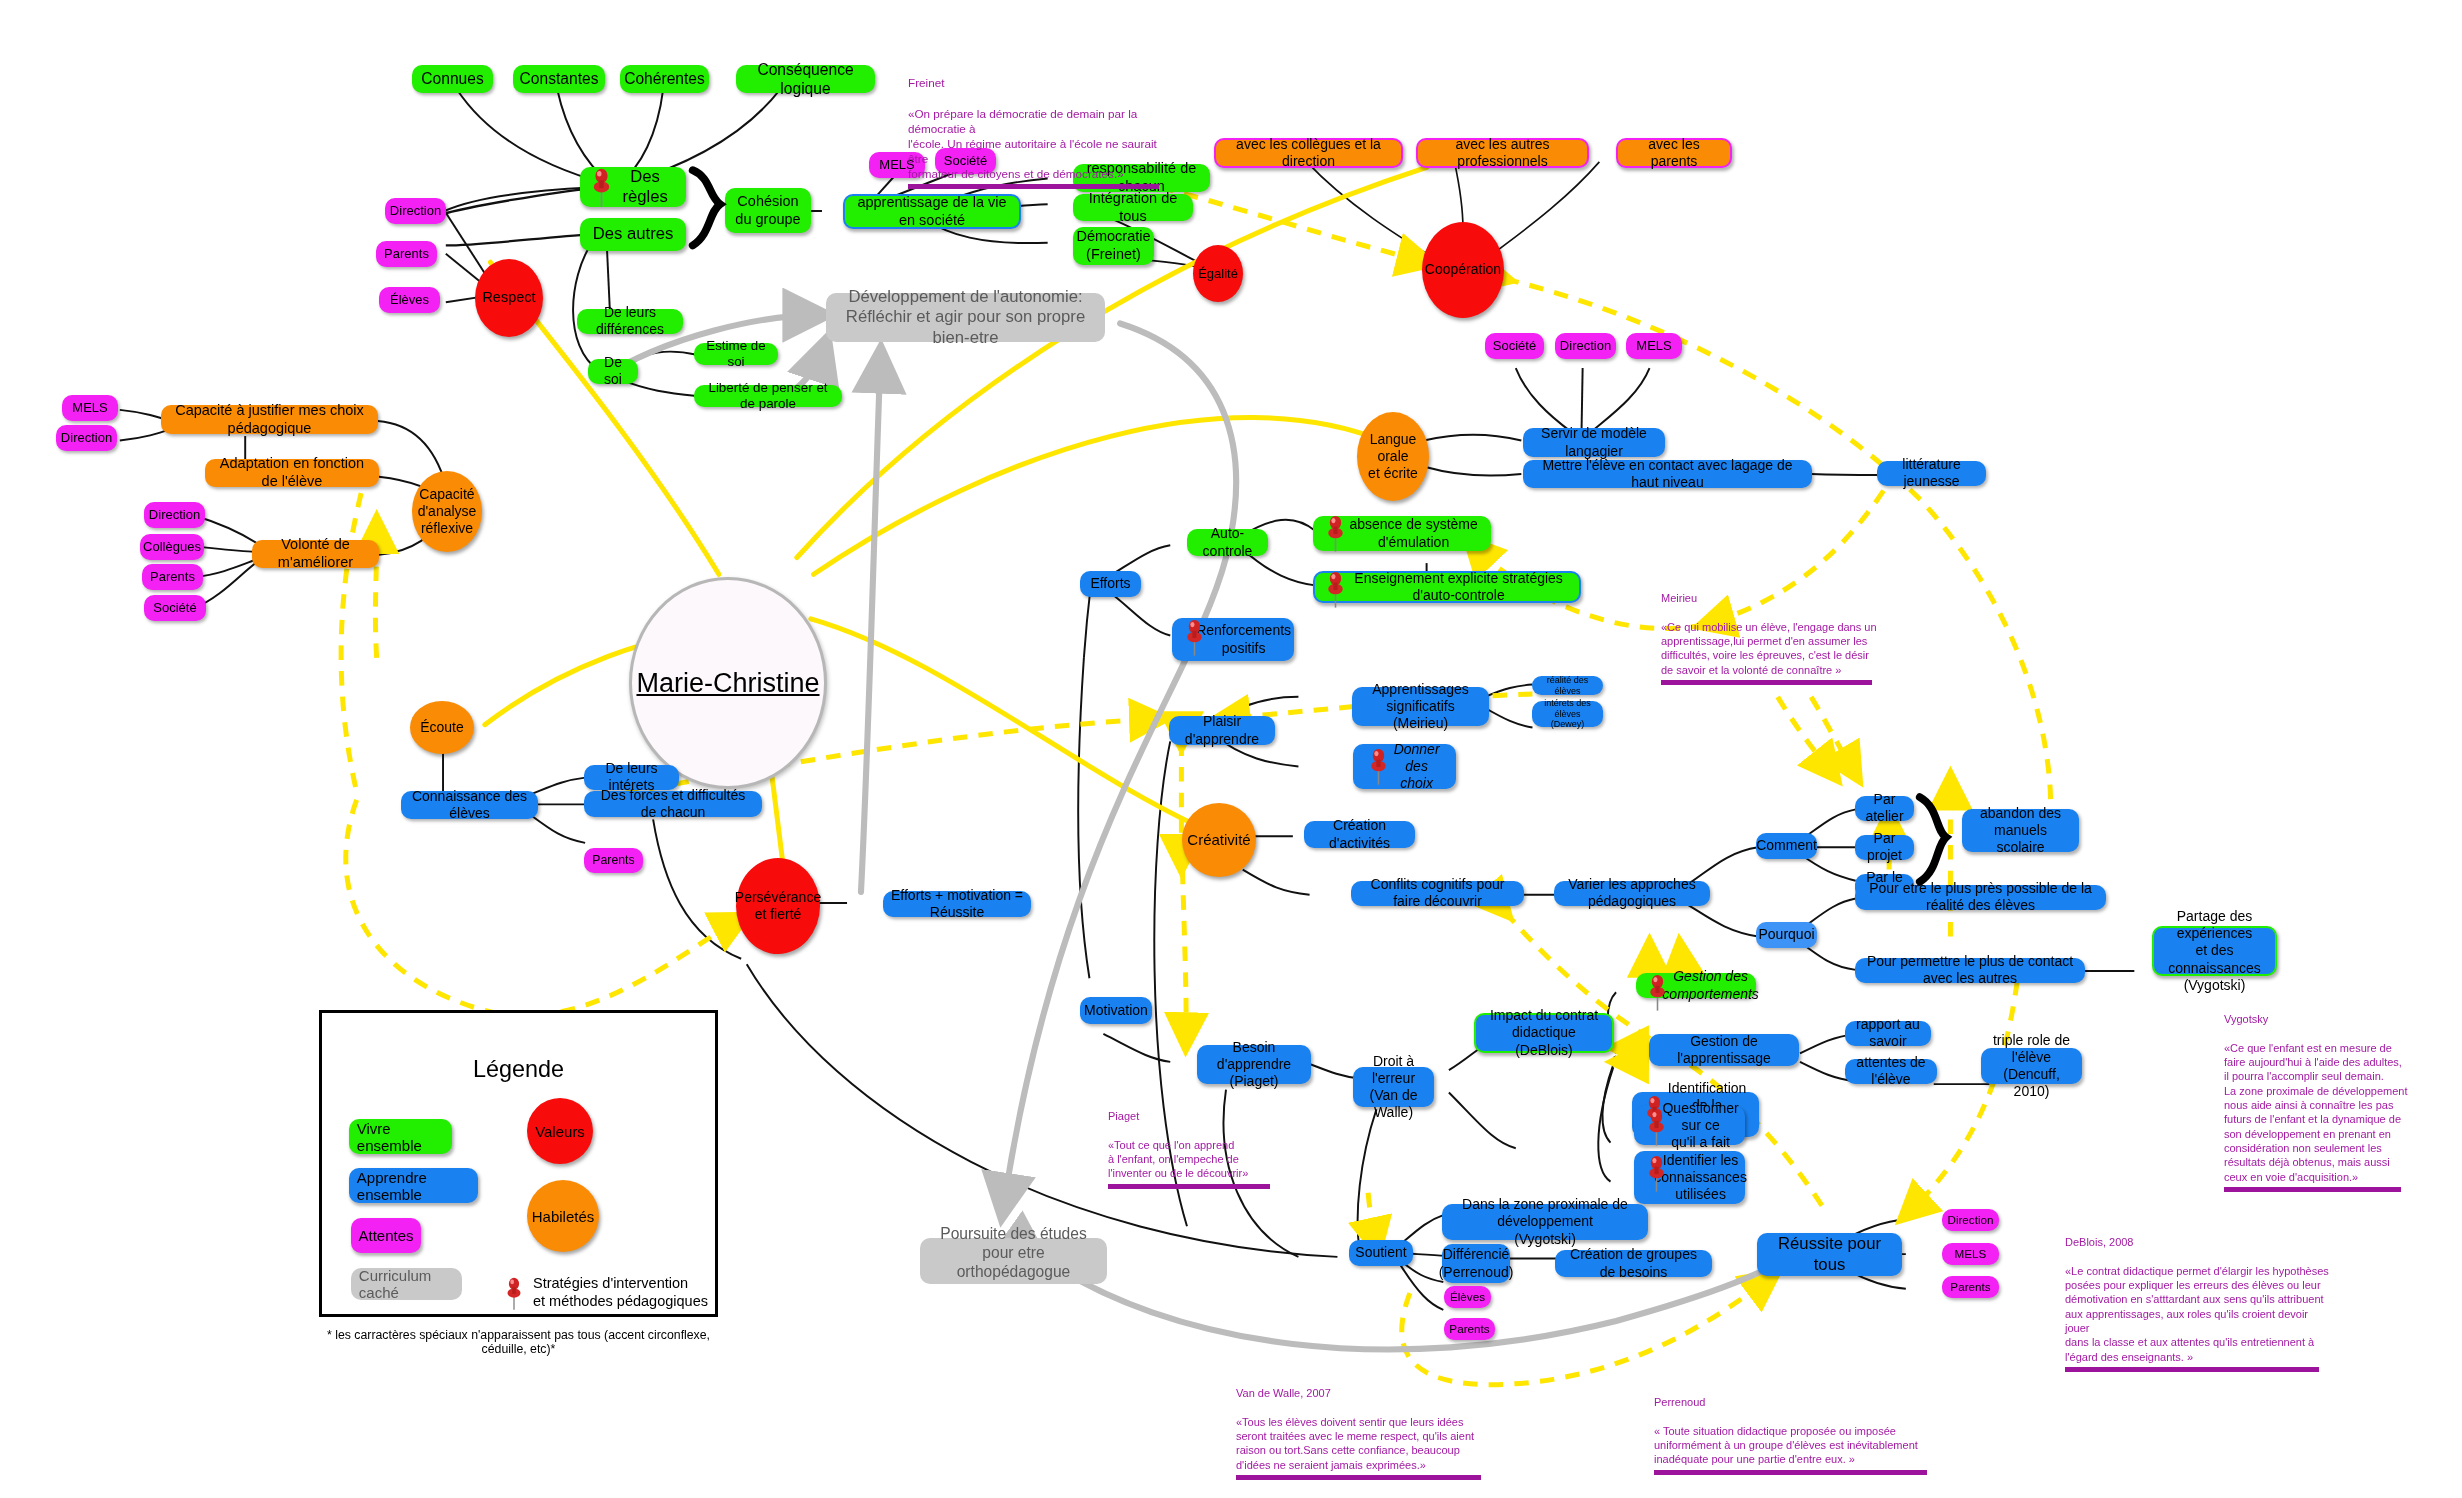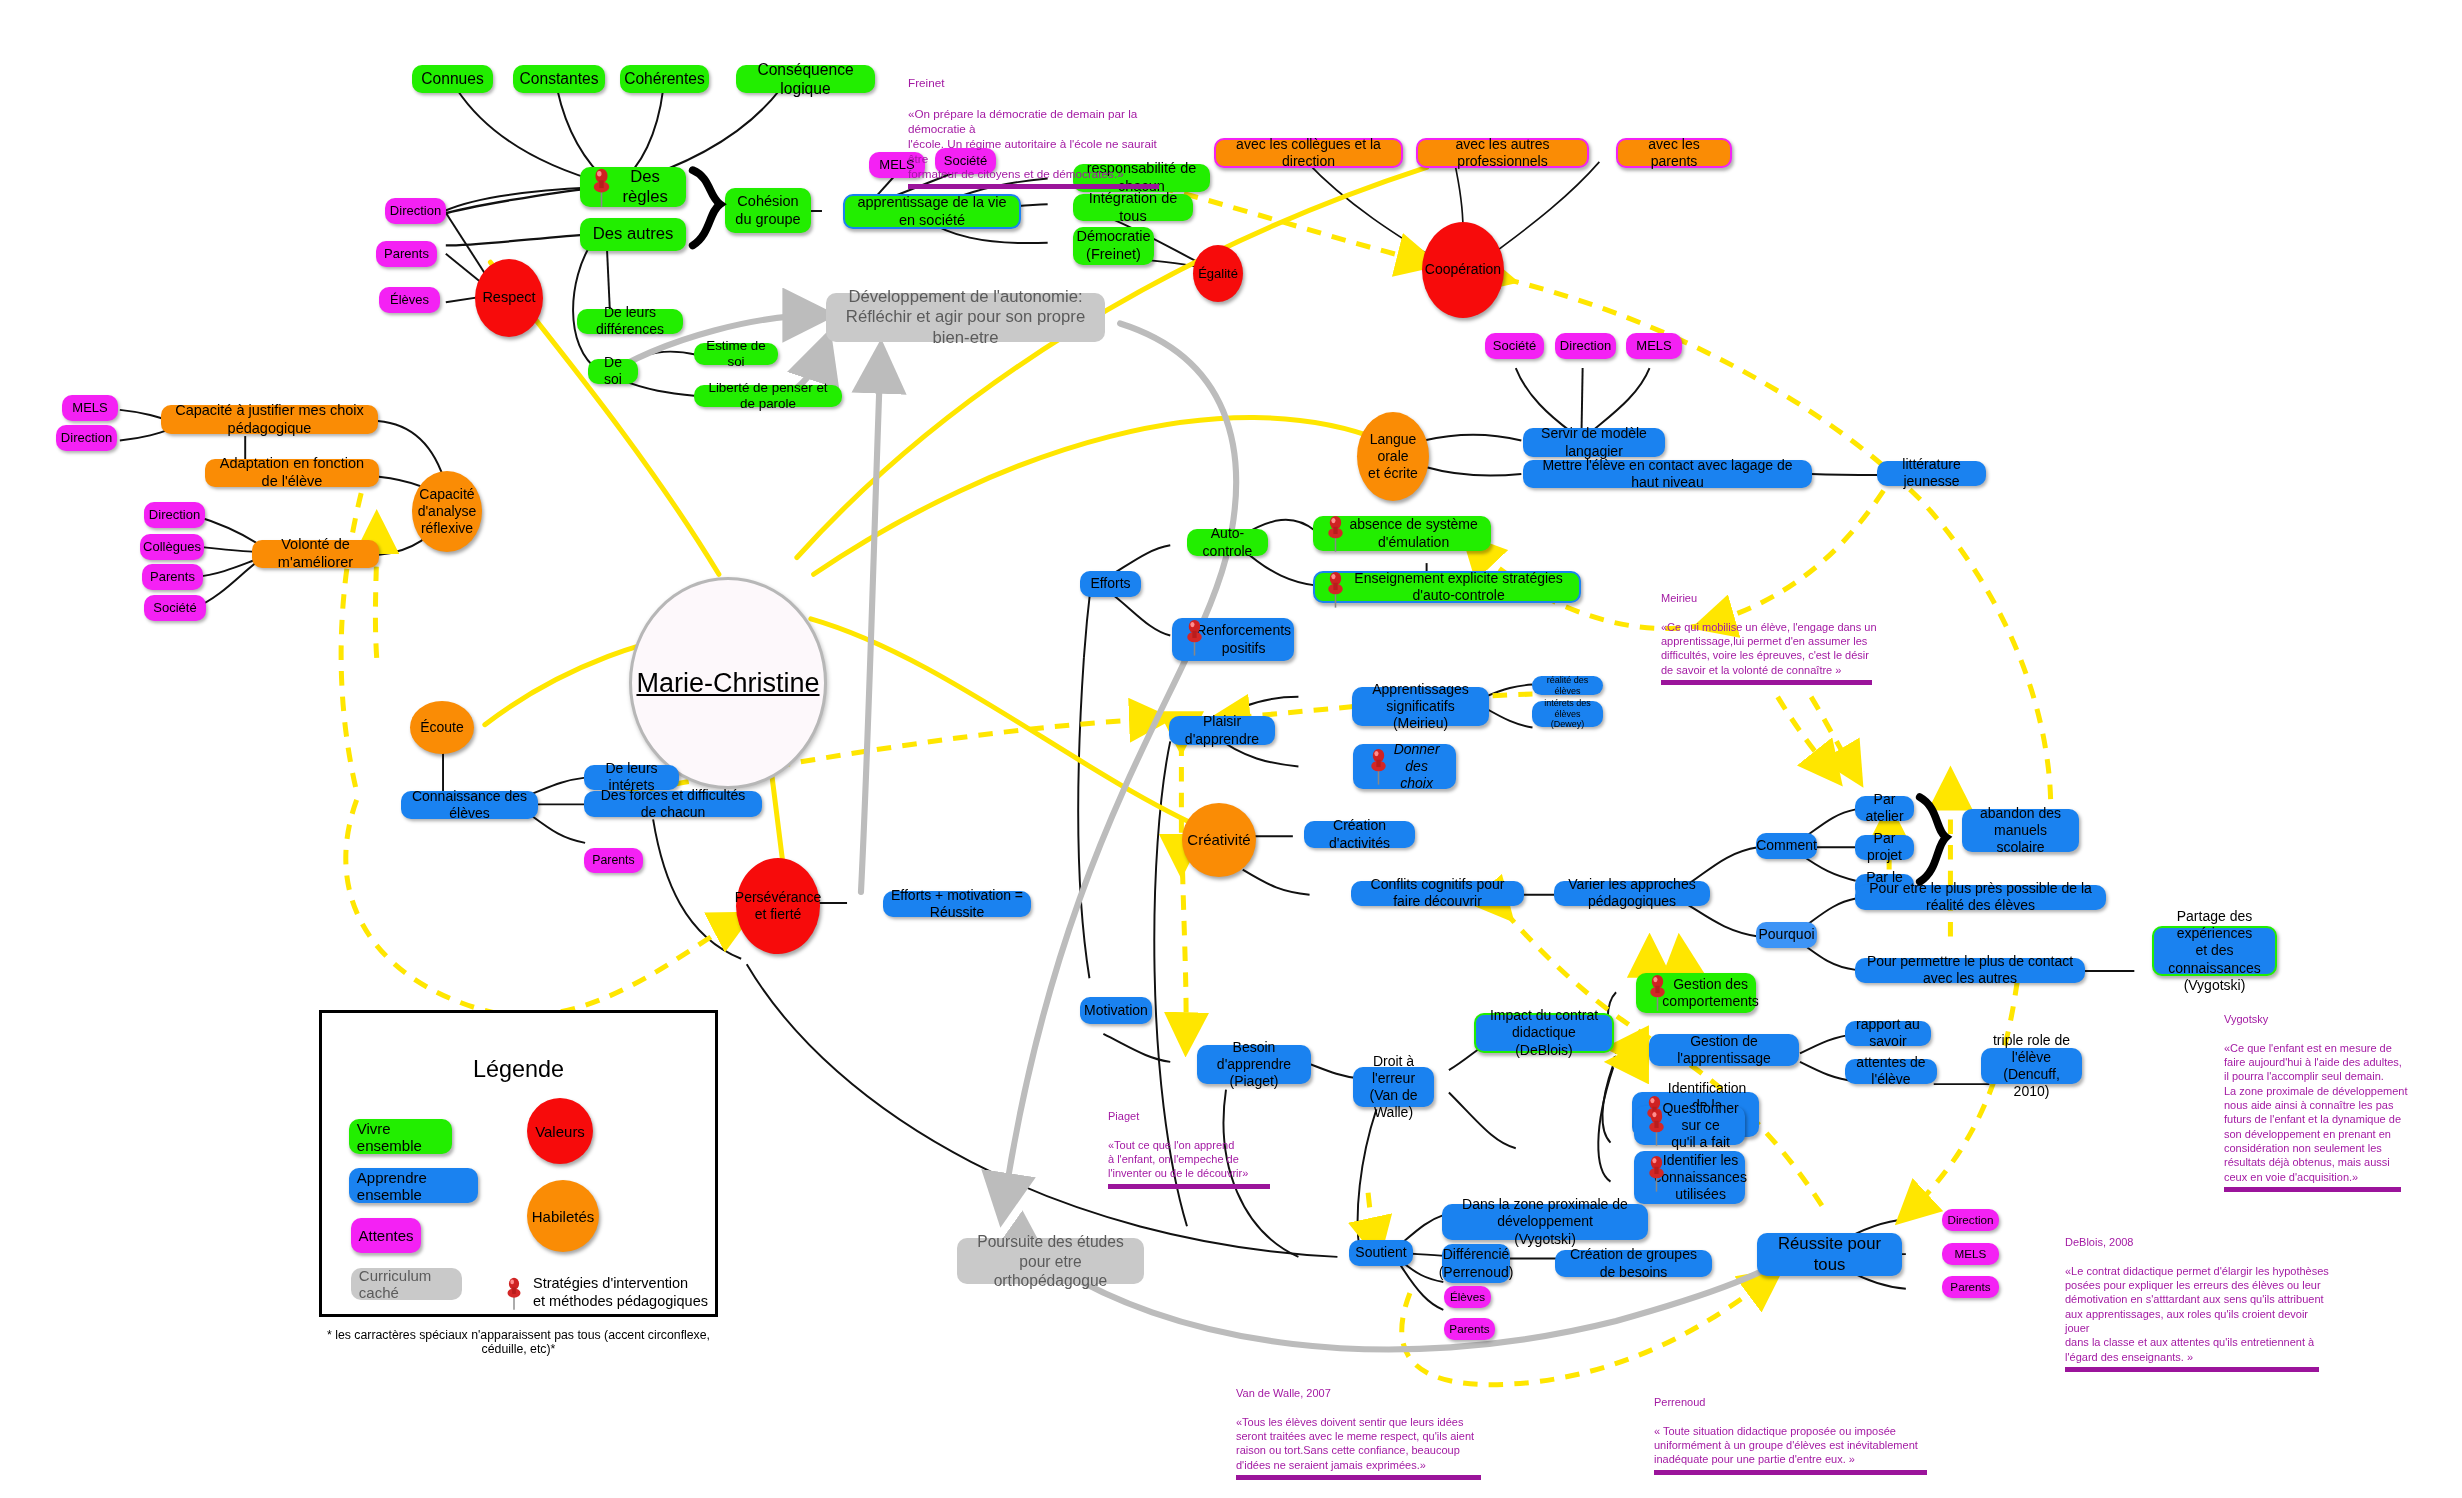--- a/index.html
+++ b/index.html
@@ -326,21 +326,21 @@
 <div class="node rect green" style="left:1073px; top:194px; width:120px; height:27px; font-size:14.5px;"><span>Intégration de tous</span></div>
 <div class="node rect green" style="left:1073px; top:227px; width:81px; height:38px; font-size:14.5px;"><span>Démocratie
 (Freinet)</span></div>
 <div class="node rect green" style="left:577px; top:309px; width:106px; height:24.5px; font-size:14px;"><span>De leurs différences</span></div>
 <div class="node rect green" style="left:588px; top:359px; width:50px; height:24.5px; font-size:14px;"><span>De soi</span></div>
 <div class="node rect green" style="left:694px; top:343px; width:84px; height:22px; font-size:13.4px;"><span>Estime de soi</span></div>
 <div class="node rect green" style="left:694px; top:385px; width:148px; height:22px; font-size:13.4px;"><span>Liberté de penser et de parole</span></div>
 <div class="node rect green" style="left:1187px; top:529px; width:81px; height:27px; font-size:14px;"><span>Auto-controle</span></div>
 <div class="node rect green" style="left:1313px; top:516px; width:178px; height:35px; font-size:14px; padding-left:31px;"><span>absence de système d'émulation</span></div>
 <div class="node rect green bluering" style="left:1313px; top:571px; width:268px; height:32px; font-size:14px; padding-left:31px;"><span>Enseignement explicite stratégies d'auto-controle</span></div>
-<div class="node rect green" style="left:1636px; top:973px; width:120px; height:40px; font-size:14px; padding-left:37px;"><span>Gestion des
+<div class="node rect green" style="left:1636px; top:973px; width:120px; height:25px; font-size:14px; padding-left:37px;font-style:italic;"><span>Gestion des
 comportements</span></div>
 
 <div class="node rect blue" style="left:1080px; top:571px; width:61px; height:26px; font-size:14px;"><span>Efforts</span></div>
 <div class="node rect blue" style="left:1172px; top:618px; width:122px; height:43px; font-size:14px; padding-left:29px;"><span>Renforcements
 positifs</span></div>
 <div class="node rect blue" style="left:1169px; top:716px; width:106px; height:29px; font-size:14px;"><span>Plaisir d'apprendre</span></div>
 <div class="node rect blue" style="left:1352px; top:687px; width:137px; height:39px; font-size:14px;"><span>Apprentissages significatifs
 (Meirieu)</span></div>
 <div class="node rect blue" style="left:1532px; top:676px; width:71px; height:19px; font-size:9px;"><span>réalité des élèves</span></div>
 <div class="node rect blue" style="left:1532px; top:701px; width:71px; height:26px; font-size:9px;"><span>intérets des élèves
@@ -433,21 +433,21 @@
 <div class="node rect magenta" style="left:1942px; top:1209px; width:57px; height:22px; font-size:11.7px;"><span>Direction</span></div>
 <div class="node rect magenta" style="left:1942px; top:1243px; width:57px; height:22px; font-size:11.7px;"><span>MELS</span></div>
 <div class="node rect magenta" style="left:1942px; top:1276px; width:57px; height:22px; font-size:11.7px;"><span>Parents</span></div>
 
 <div class="node rect orange magring" style="left:1214px; top:138px; width:189px; height:30px; font-size:14px;"><span>avec les collègues et la direction</span></div>
 <div class="node rect orange magring" style="left:1416px; top:138px; width:173px; height:30px; font-size:14px;"><span>avec les autres professionnels</span></div>
 <div class="node rect orange magring" style="left:1616px; top:138px; width:116px; height:30px; font-size:14px;"><span>avec les parents</span></div>
 
 <div class="node rect gray" style="left:826px; top:293px; width:279px; height:49px; font-size:16.7px;"><span>Développement de l'autonomie:
 Réfléchir et agir pour son propre bien-etre</span></div>
-<div class="node rect gray" style="left:957px; top:1238px; width:187px; height:46px; font-size:15.6px;"><span>Poursuite des études
+<div class="node rect gray" style="left:920px; top:1238px; width:187px; height:46px; font-size:15.6px;align-items:flex-end;"><span>Poursuite des études
 pour etre orthopédagogue</span></div>
 
 <svg class="edges" viewBox="0 0 4418 2689" style="z-index:6;">
   <g fill="none" stroke="#000" stroke-width="14" stroke-linecap="round">
     <path d="M1243,305 C1275,318 1272,352 1292,366 C1272,380 1275,420 1243,440"></path>
     <path d="M3445,1430 C3478,1448 3474,1490 3492,1502 C3474,1518 3478,1562 3445,1582"></path>
   </g>
 </svg>
 
 <svg class="pin" style="left:586px; top:167px;" width="31" height="41" viewBox="0 0 56 74">

